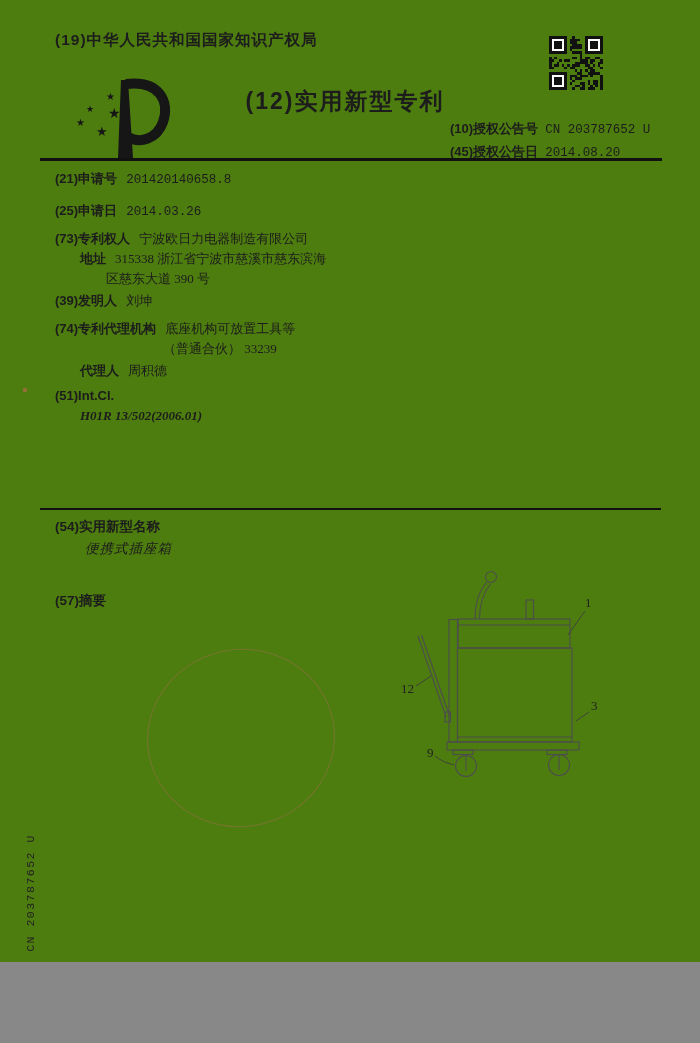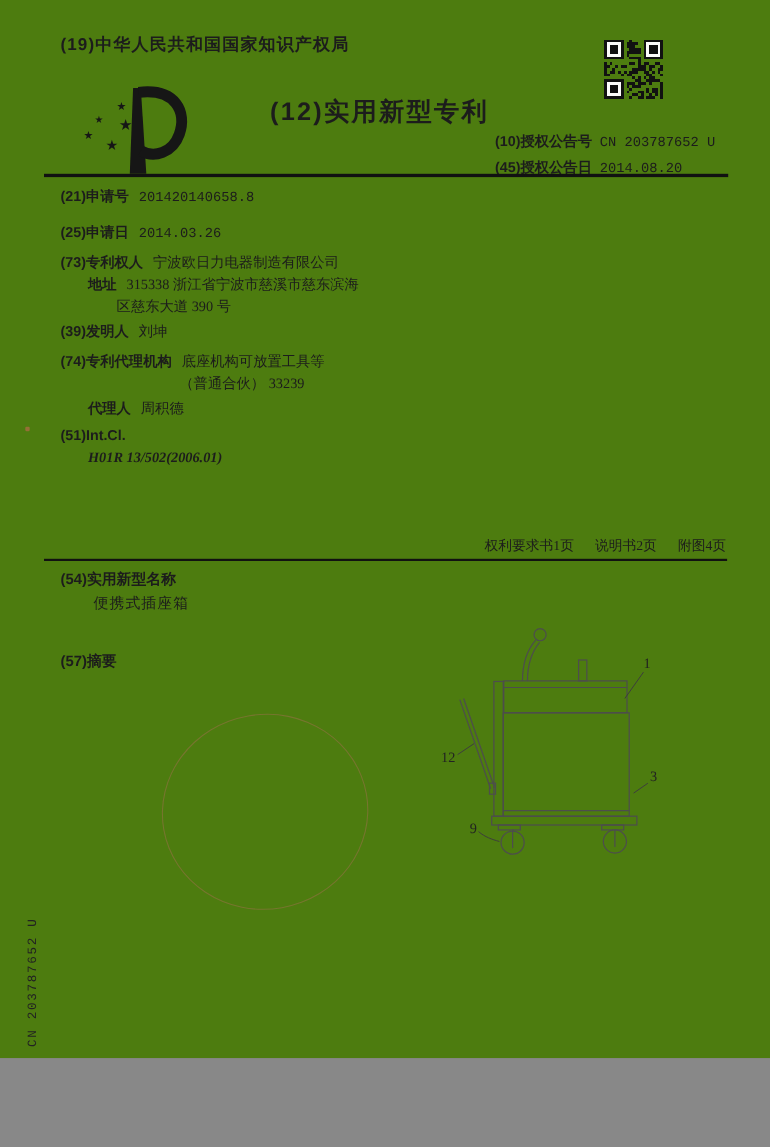--- a/index.html
+++ b/index.html
@@ -23,21 +23,21 @@
   .biblio-row{left:55px;font-size:13px;white-space:nowrap;}
   .biblio-row .lbl{font-family:"Liberation Sans","DejaVu Sans",sans-serif;font-weight:700;}
   .biblio-row .val{margin-left:9px;}
   .biblio-row .valmono{font-family:"Liberation Mono","DejaVu Sans Mono",monospace;font-size:12.5px;margin-left:9px;}
   .intcl{font-style:italic;font-weight:700;font-size:13px;}
 
   .pages-line{left:0;top:488px;width:660px;text-align:right;font-size:12.5px;}
   .pages-line span{margin-left:16px;}
 
   .sec-label{left:55px;font-size:13.5px;}
-  .invention-title{left:85px;font-size:13.5px;letter-spacing:1px;}
+  .invention-title{left:85px;font-size:13.5px;letter-spacing:1px;font-style:italic;}
   .abstract{
     left:57px;top:579px;width:297px;
     font-size:13.5px;line-height:19.6px;
     text-align:justify;text-indent:2em;
   }
 
   .stamp-ellipse{
     left:147px;top:649px;width:186px;height:176px;
     border:1.5px solid rgba(160,112,78,0.5);
     border-radius:50%;
@@ -254,25 +254,20 @@
   </div>
   <div class="abs biblio-row" style="top:388px;">
     <span class="lbl">(51)Int.Cl.</span>
   </div>
   <div class="abs biblio-row intcl" style="top:408px;left:80px;">
     <span>H01R 13/502(2006.01)</span>
   </div>
 
   <div class="abs scan-dot"></div>
 
-  <div class="abs pages-line song">
-    <span>权利要求书1页</span>
-    <span>说明书2页</span>
-    <span>附图4页</span>
-  </div>
   <div class="abs rule" style="left:40px;top:508px;width:621px;height:2px;"></div>
 
   <div class="abs sec-label hei" style="top:518px;">(54)实用新型名称</div>
   <div class="abs invention-title song" style="top:540px;">便携式插座箱</div>
   <div class="abs sec-label hei" style="top:561px;margin-top:31px;">(57)摘要</div>
 
   <div class="abs stamp-ellipse"></div>
 
   <div class="abs" style="left:395px;top:555px;width:275px;height:265px;">
     <svg class="fig-svg" width="275" height="265" viewBox="0 0 275 265" fill="none">

